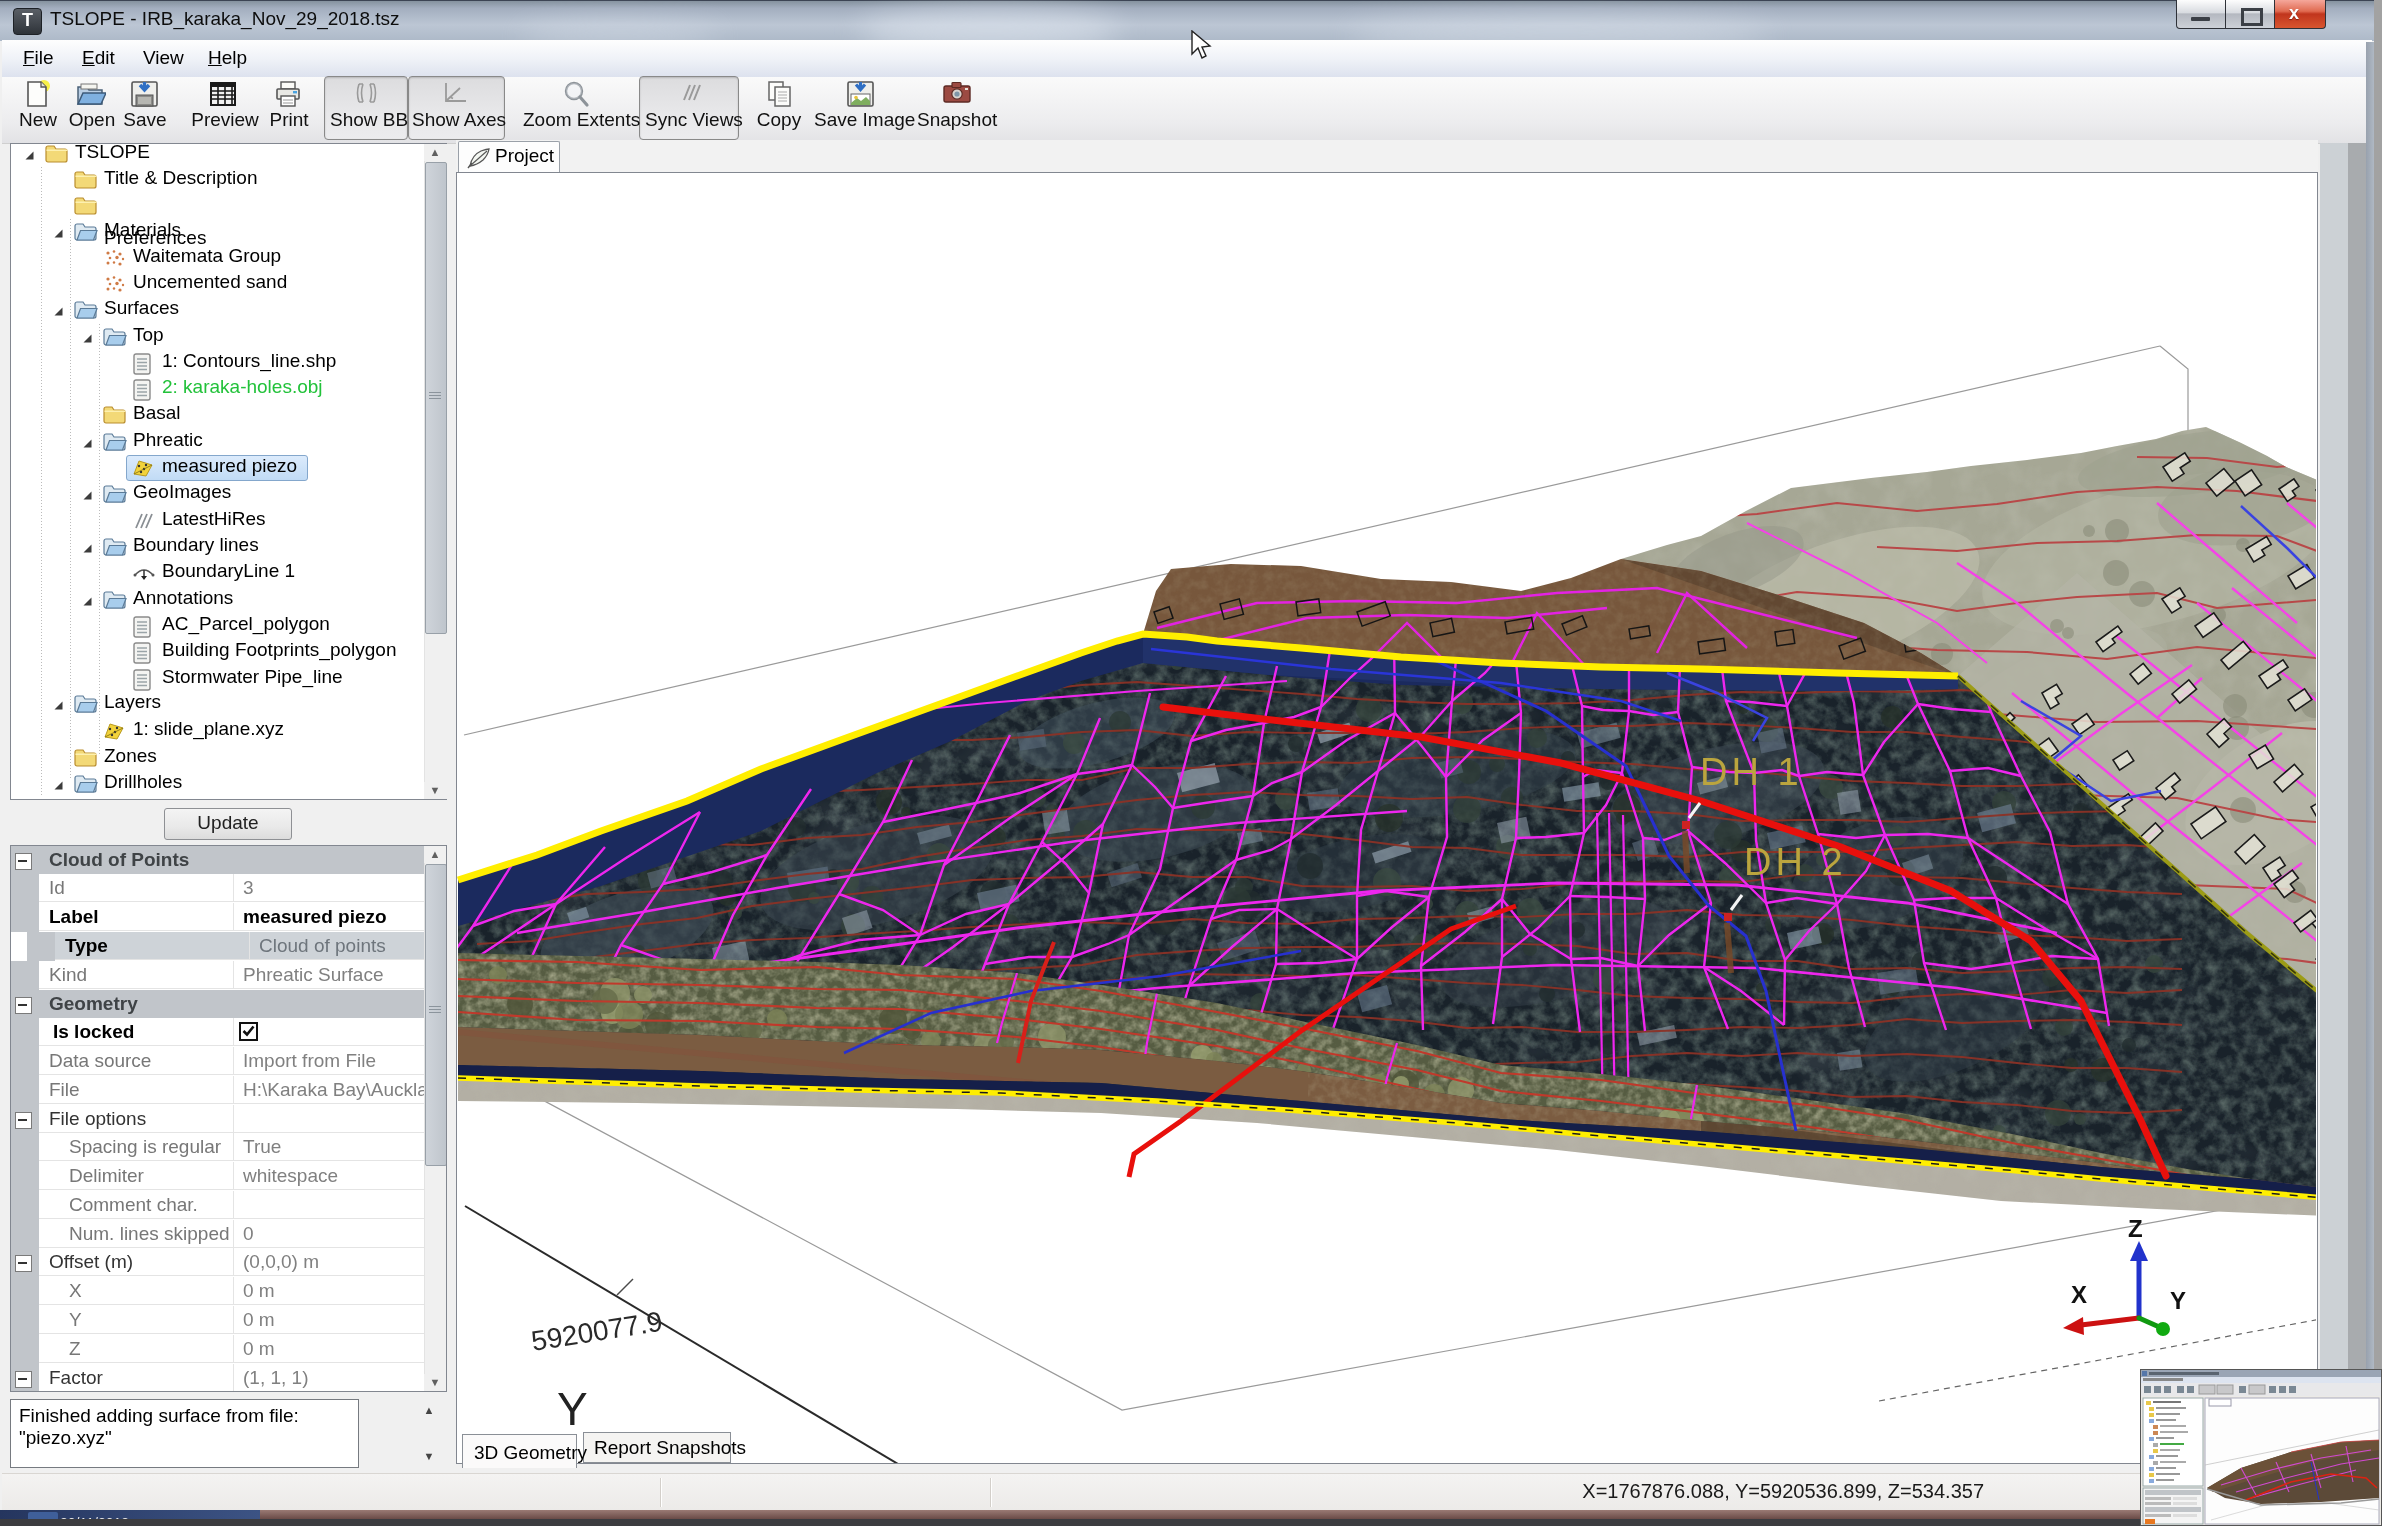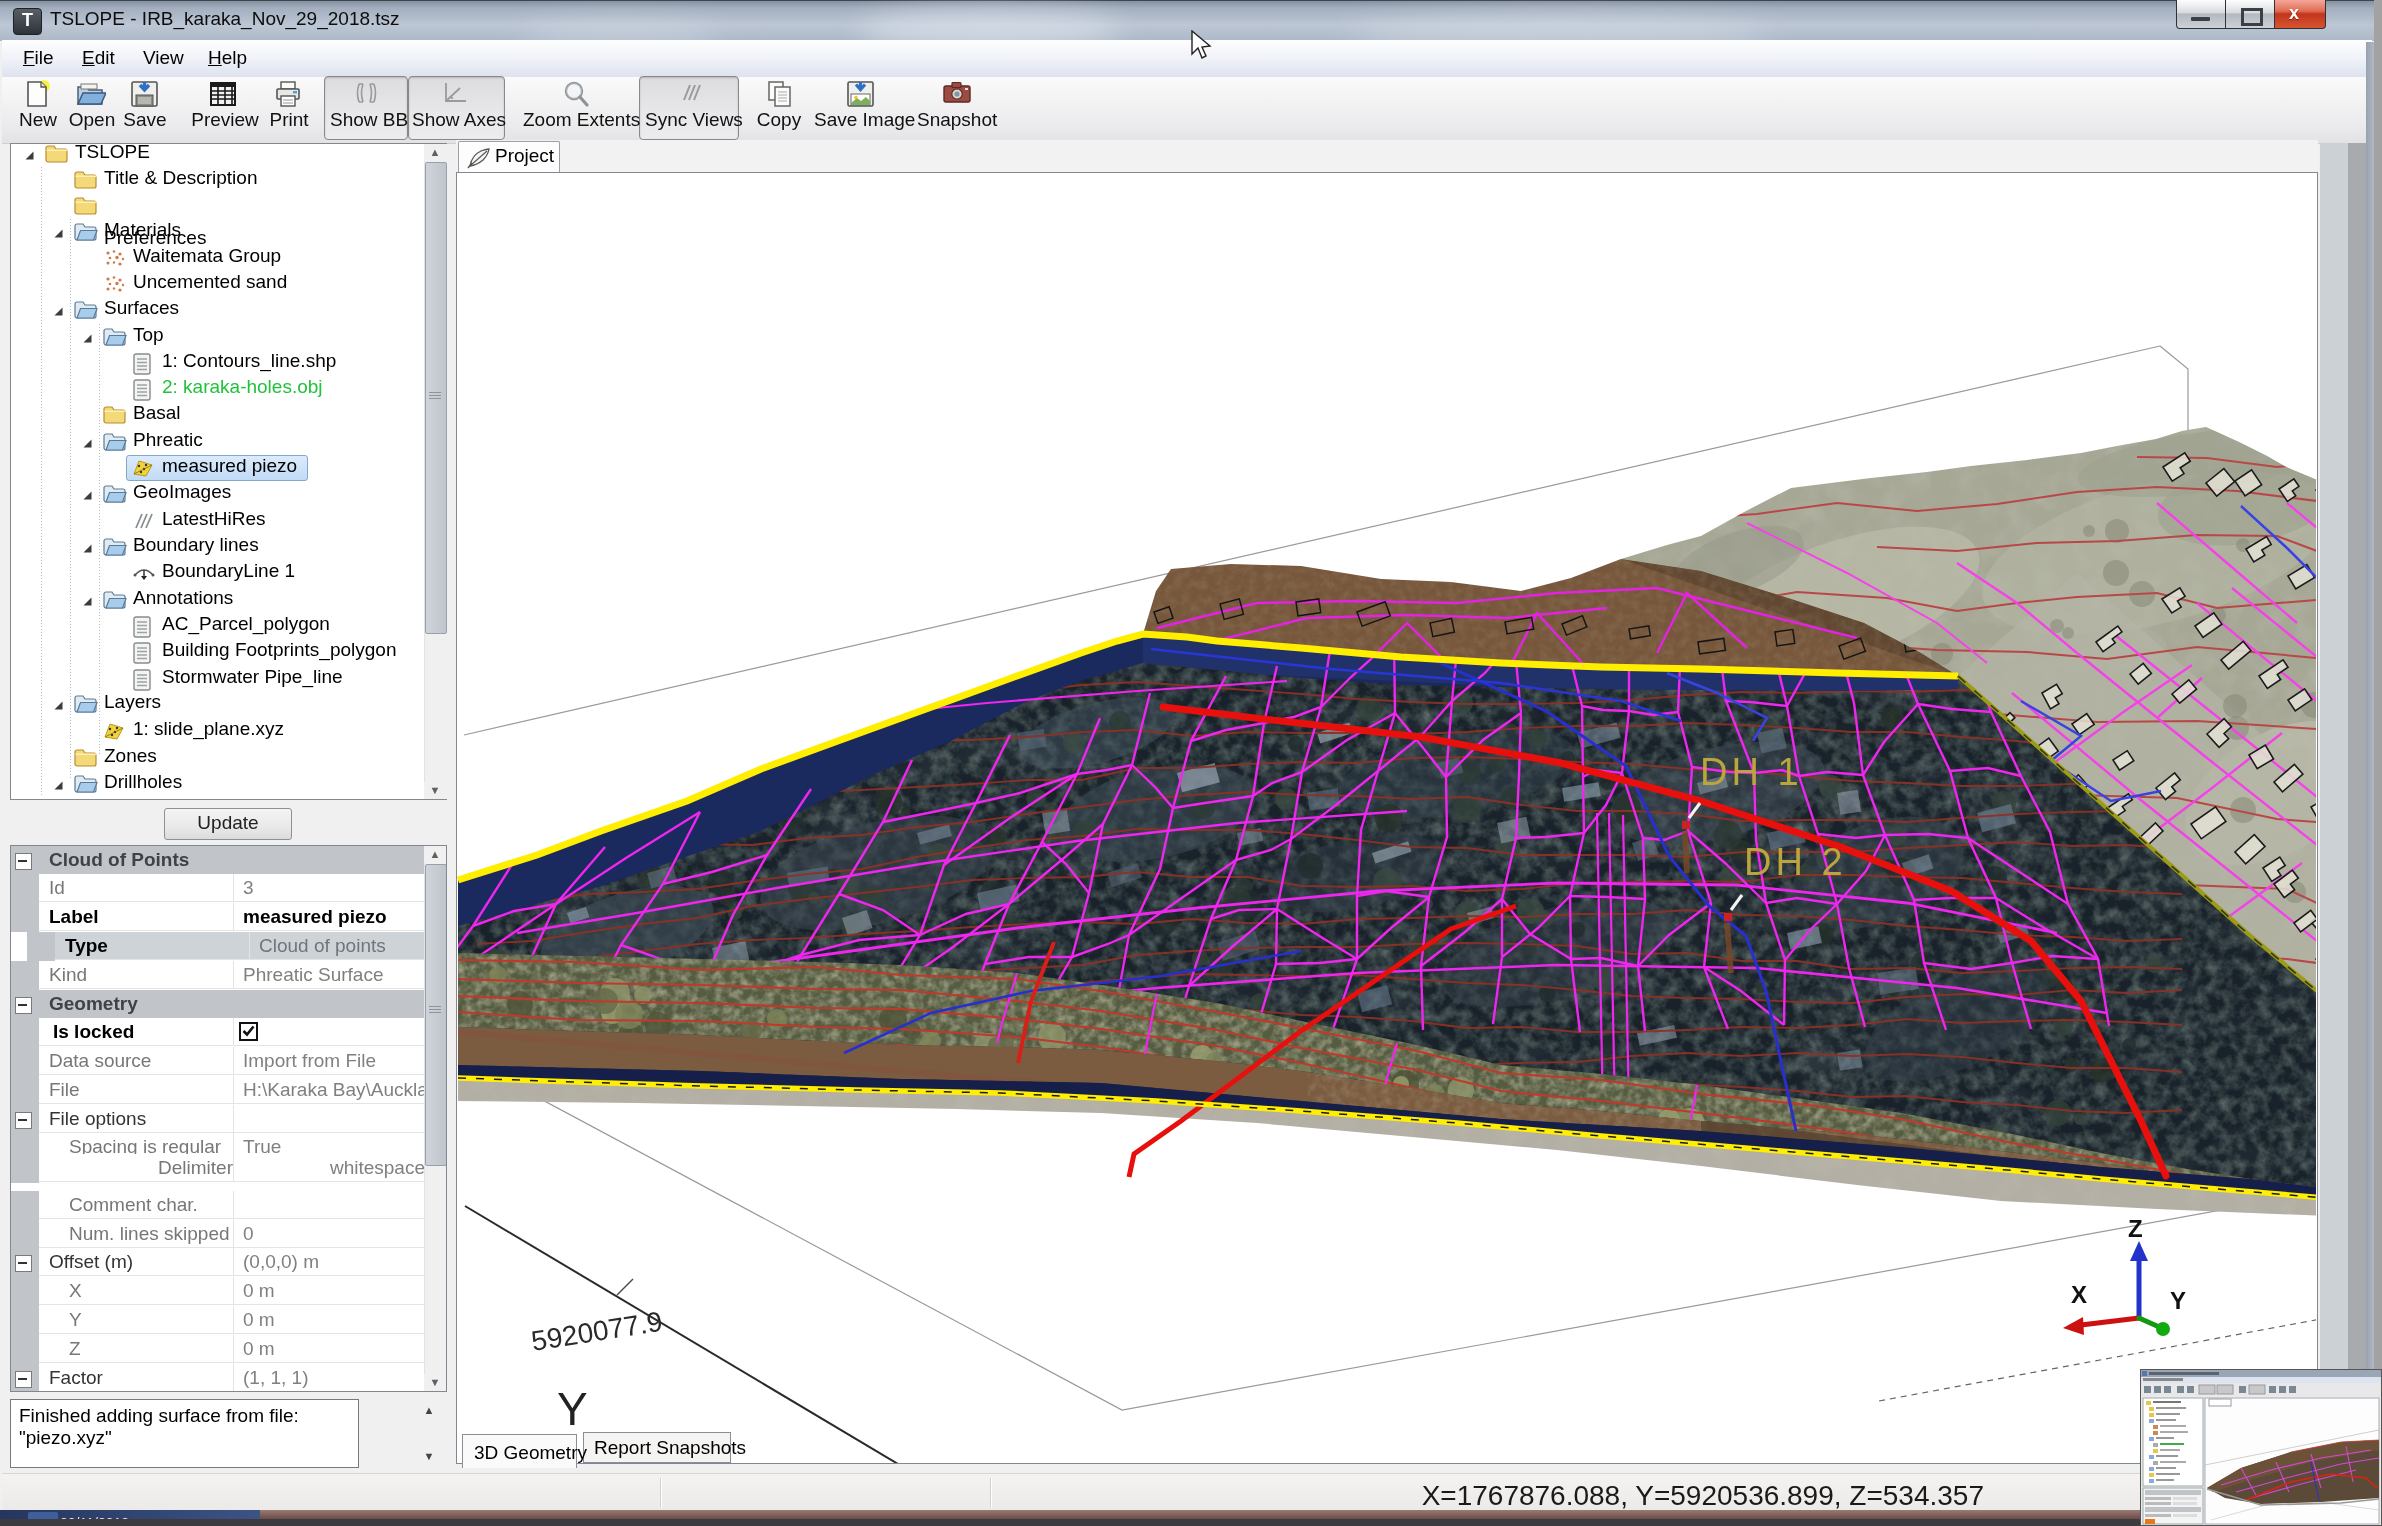--- a/index.html
+++ b/index.html
@@ -57,21 +57,21 @@
   
   #tabstrip{position:absolute;left:456px;top:140px;width:1862px;height:32px;background:#f2f2f2;}
   #projtab{position:absolute;left:458px;top:141px;width:100px;height:31px;background:#fdfdfd;border:1px solid #9aa0a8;border-bottom:none;border-radius:2px 2px 0 0;font-size:19px;color:#000;}
   #viewport{position:absolute;left:456px;top:172px;width:1862px;height:1292px;background:#fff;border:1px solid #828790;box-sizing:border-box;}
   
   #btabs{position:absolute;left:456px;top:1464px;width:1862px;height:10px;background:#f0f0f0;}
   .btab{position:absolute;font-size:19px;color:#000;background:#f5f4f2;border:1px solid #8a8f96;white-space:nowrap;box-sizing:border-box;}
   
   #statusbar{position:absolute;left:2px;top:1473px;width:2370px;height:37px;background:linear-gradient(180deg,#f4f3f2,#eceae8);border-top:1px solid #d9d6d2;}
   .ssep{position:absolute;top:4px;width:1px;height:29px;background:#d3cfca;box-shadow:1px 0 0 #fff;}
-  #statustext{position:absolute;top:6px;right:388px;font-size:28px;color:#1a1a1a;}
+  #statustext{position:absolute;top:6px;right:388px;font-size:20px;color:#1a1a1a;}
   
   #taskbar{position:absolute;left:0px;top:1510px;width:2382px;height:16px;background:linear-gradient(180deg,#9a7a74,#6b4c48 55%,#4a3a3a);}
   #taskbar2{position:absolute;left:0px;top:1519px;width:2382px;height:7px;background:#3c3c40;}
   
   #rstrip1{position:absolute;left:2320px;top:143px;width:28px;height:1367px;background:#ccd1d5;}
   #rstrip2{position:absolute;left:2348px;top:143px;width:18px;height:1367px;background:#a8abae;}
   #rborder{position:absolute;left:2366px;top:42px;width:9px;height:1478px;background:linear-gradient(90deg,#98a1ae,#b2bbc6);}
   #desk{position:absolute;left:2374px;top:0;width:8px;height:1526px;background:#a2a2a2;}
   
   #mini{position:absolute;left:2140px;top:1369px;width:242px;height:157px;background:#ece9e6;border:1px solid #555;box-sizing:border-box;}
@@ -450,21 +450,21 @@
         <div class="pgut"></div>
         <div class="minusbox" style="top:7px;"></div>
 <div class="pname" style="padding-left:10px;color:#333;">File options</div>
 <div class="pval" style=""></div>
       </div>
 <div class="prow" style="top:287px;">
         <div class="pgut"></div>
 <div class="pname" style="padding-left:30px;">Spacing is regular</div>
 <div class="pval" style="">True</div>
       </div>
-<div class="prow" style="top:308px;text-align:right;">
+<div class="prow" style="top:316px;">
         <div class="pgut"></div>
 <div class="pname" style="padding-left:30px;">Delimiter</div>
 <div class="pval" style="">whitespace</div>
       </div>
 <div class="prow" style="top:345px;">
         <div class="pgut"></div>
 <div class="pname" style="padding-left:30px;">Comment char.</div>
 <div class="pval" style=""></div>
       </div>
 <div class="prow" style="top:374px;">

